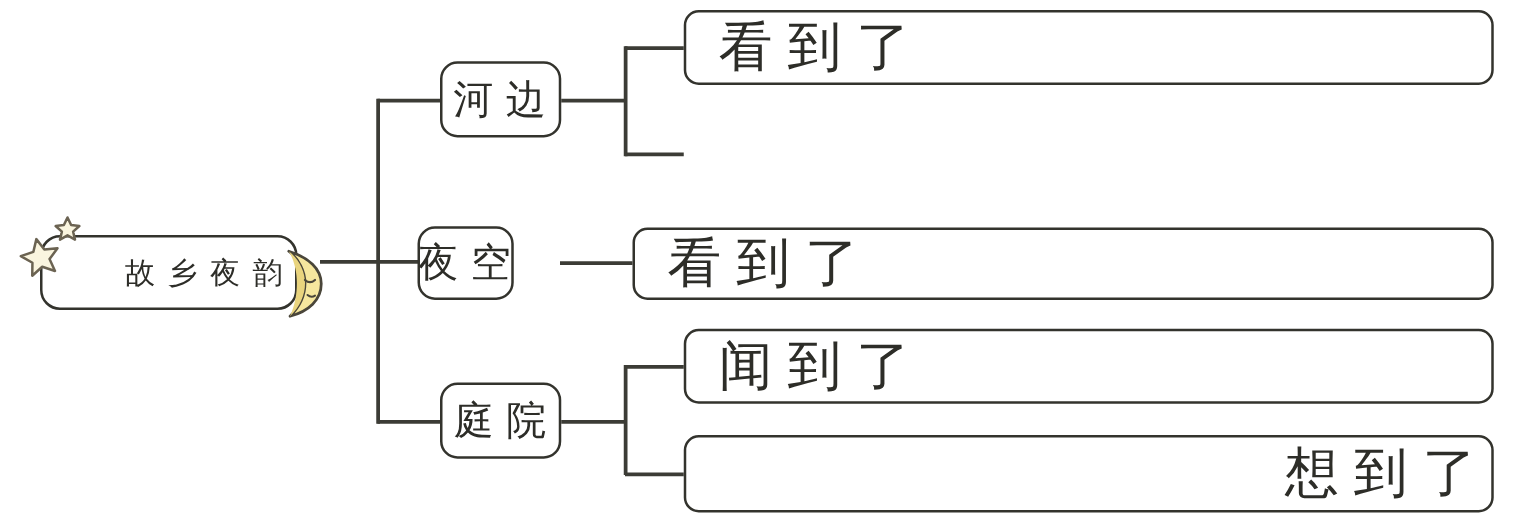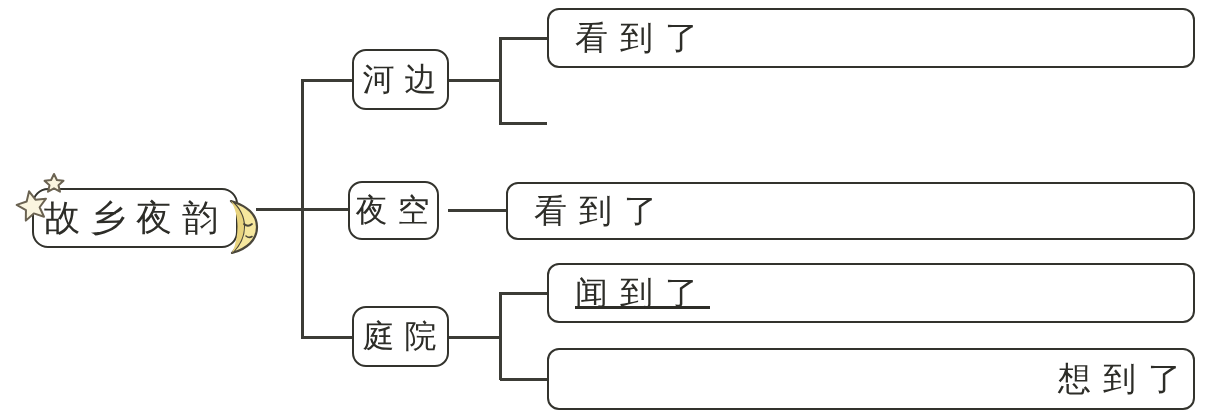--- a/index.html
+++ b/index.html
@@ -16,54 +16,54 @@
     overflow: hidden;
     color: #2d2d28;
   }
   .node {
     position: absolute;
     box-sizing: border-box;
     border: 2.5px solid #33332d;
     background: #ffffff;
     display: flex;
     align-items: center;
-    font-size: 33px;
+    font-size: 43px;
     letter-spacing: 10px;
     color: #2d2d28;
     white-space: nowrap;
   }
   .root-node {
     left: 32px; top: 188px;
     width: 206px; height: 60px;
     border-radius: 16px;
-    justify-content: flex-start;
+    justify-content: flex-end;
     padding-left: 10px;
-    font-size: 36px;
+    font-size: 24px;
     z-index: 2;
   }
   .branch-node {
     border-radius: 14px;
     justify-content: center;
     padding-left: 8px;
     font-size: 32px;
     font-family: Liberation Serif, serif;
   }
   .leaf-node {
     border-radius: 12px;
     justify-content: flex-start;
     padding-left: 26px;
     letter-spacing: 12px;
   }
   .b1 { left: 352px; top: 49px;  width: 97px; height: 61px; }
-  .b2 { left: 348px; top: 181px; width: 91px; height: 59px; }
-  .b3 { left: 352px; top: 306px; width: 97px; height: 61px; }
+  .b2 { left: 334px; top: 181px; width: 77px; height: 59px; }
+  .b3 { left: 352px; top: 306px; width: 97px; height: 61px; justify-content: flex-end; }
   .l1 { left: 547px; top: 8px;   width: 648px; height: 60px; }
   .l2 { left: 547px; top: 93px;  width: 648px; height: 60px; }
   .l3 { left: 506px; top: 182px; width: 689px; height: 58px; }
-  .l4 { left: 547px; top: 263px; width: 648px; height: 60px; text-decoration: underline; }
+  .l4 { left: 547px; top: 263px; width: 648px; height: 60px; }
   .l5 { left: 547px; top: 348px; width: 648px; height: 62px; justify-content: flex-end; }
   .line {
     position: absolute;
     background: #3c3c36;
   }
   .h-line { height: 2.5px; }
   .v-line { width: 2.5px; }
   .deco {
     position: absolute;
     z-index: 3;

